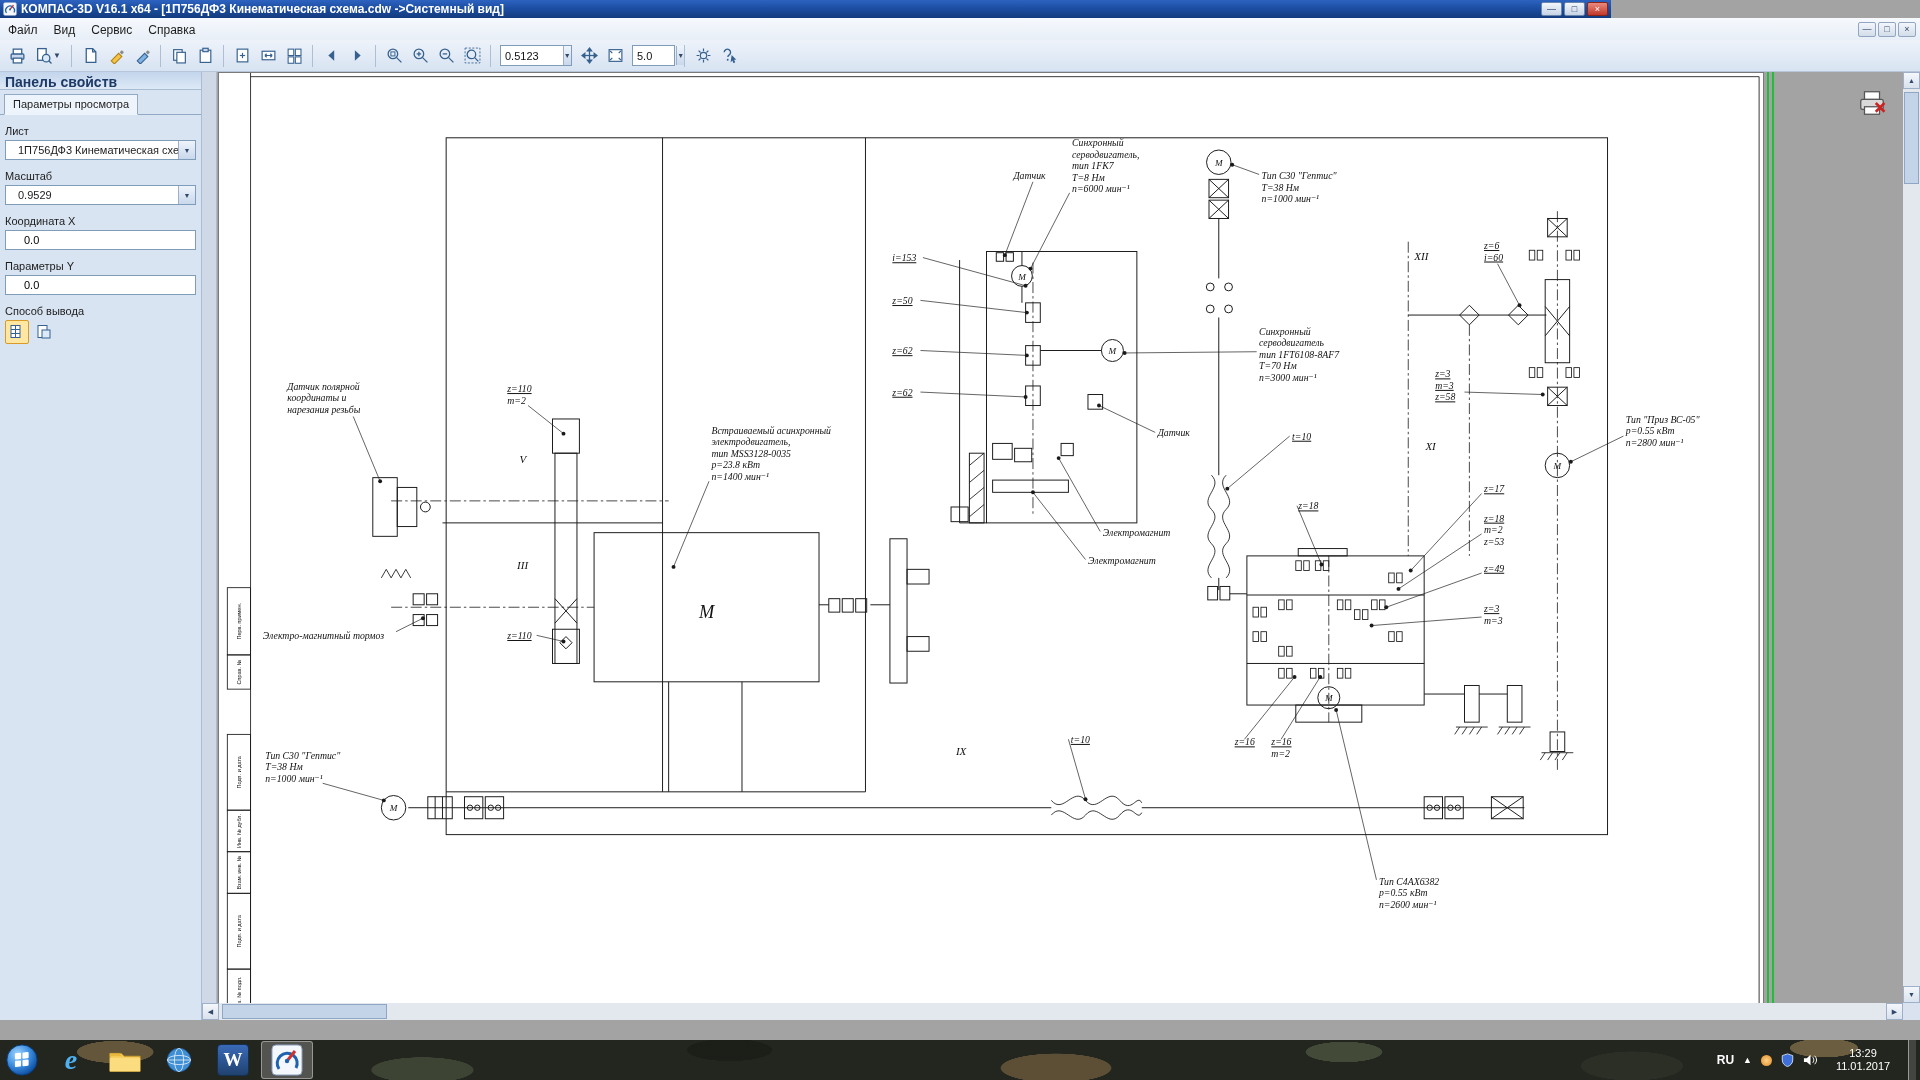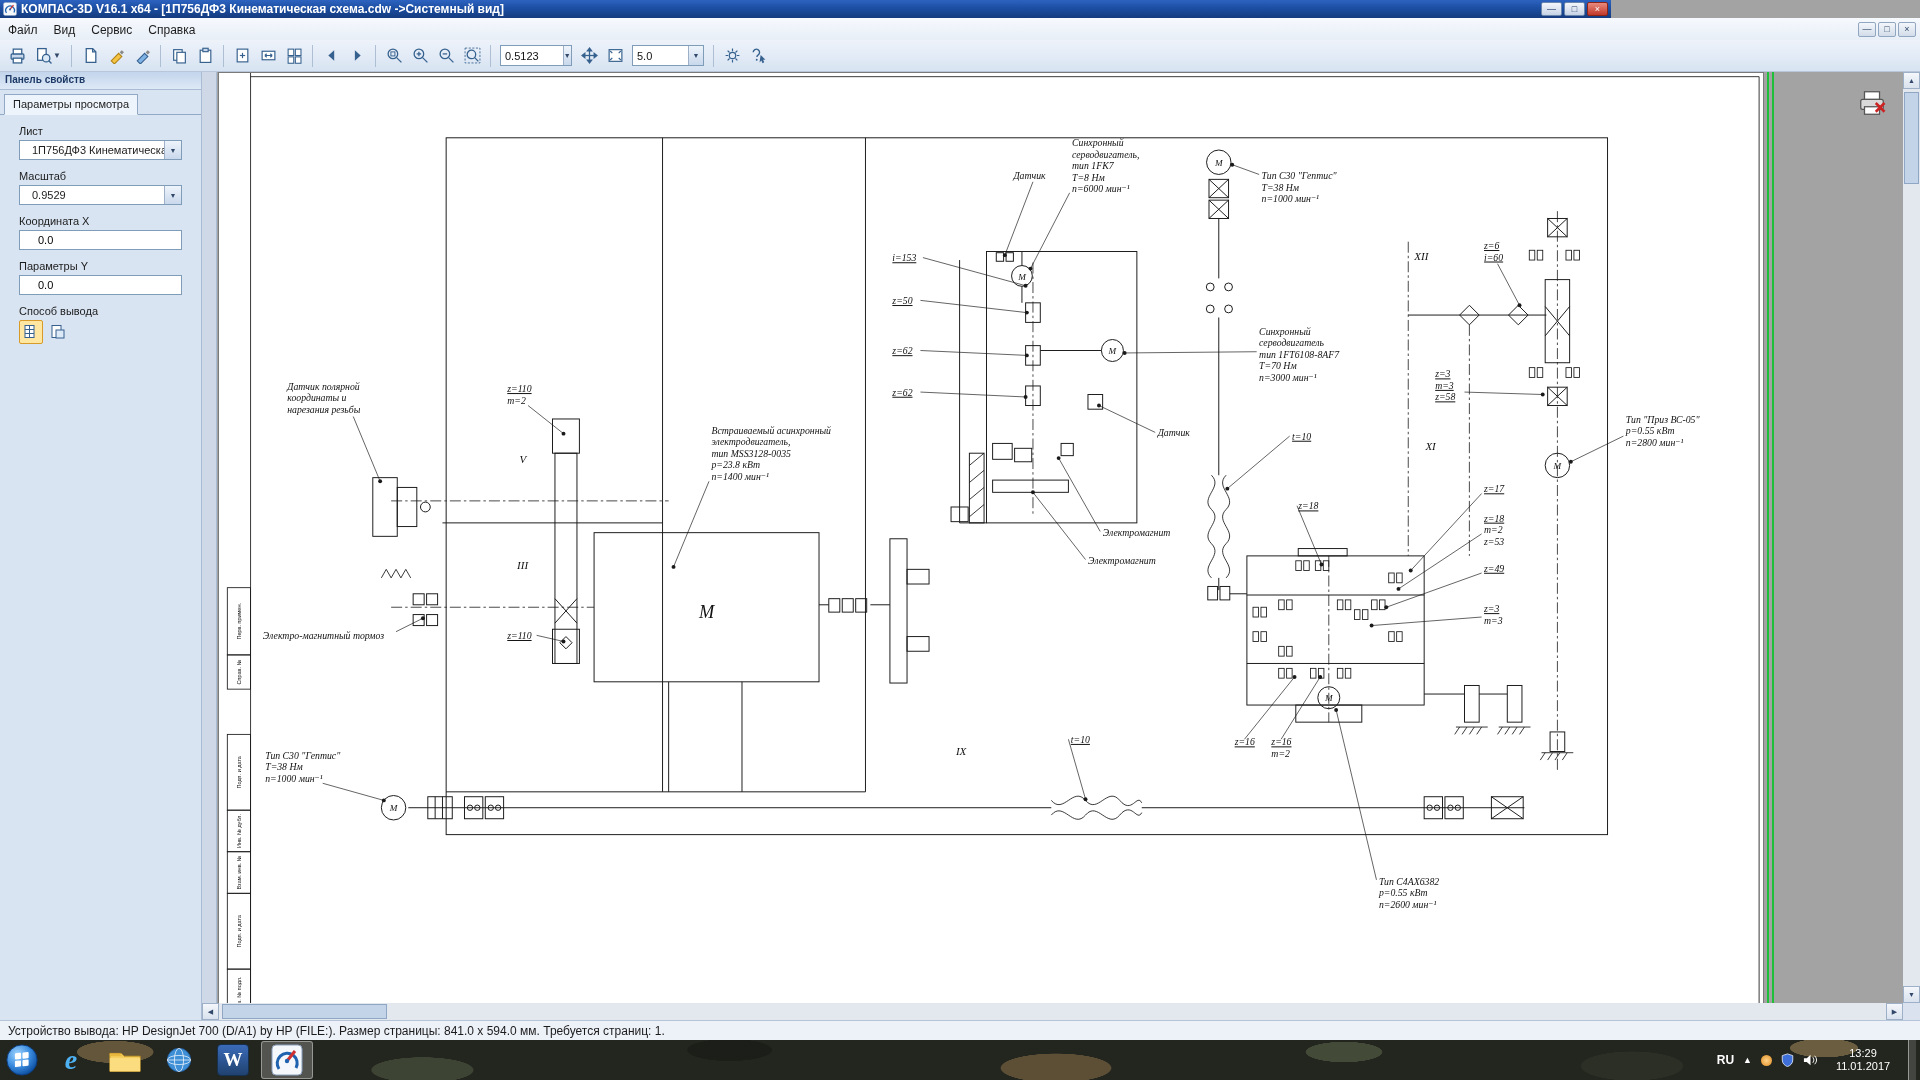--- a/index.html
+++ b/index.html
@@ -35,31 +35,31 @@
   .tb.wide { width:36px; }
   .tb svg { width:17px; height:17px; }
   .tb .caret { font-size:8px; color:#33496b; margin-left:1px; }
   .tsep { display:inline-block; width:1px; height:22px; background:#aebfd4; margin:0 5px; }
   .tcombo { display:inline-flex; align-items:center; height:21px; background:#fff;
     border:1px solid #7f9db9; margin:0 4px;gap:20px; }
   .tcombo .val { font-size:11px; padding:0 4px; color:#111; }
   .tcombo .arr { width:15px; height:19px; background:linear-gradient(#eef4fb,#c9d8ec);
     border-left:1px solid #9db0c8; font-size:7px; color:#33496b; display:flex; align-items:center; justify-content:center; }
   .tcombo.w1 { width:72px; } .tcombo.w1 .val { flex:1; }
-  .tcombo.w2 { width:72px; } .tcombo.w2 .val { flex:1; }
+  .tcombo.w2 { width:43px; } .tcombo.w2 .val { flex:1; }
 
   
   .proppanel { position:absolute; left:0; top:72px; width:202px; height:948px;
     background:#d9e4f2; border-right:1px solid #a9bcd4; font-size:11px; color:#1c1c1c; }
   .panel-header { height:18px; background:linear-gradient(#c3d5ec,#dde9f6);
-    border-bottom:1px solid #a9bcd4; color:#1d3a66; font-weight:bold; padding:2px 5px; font-size:10px; }
+    border-bottom:1px solid #a9bcd4; color:#1d3a66; font-weight:bold; padding:2px 5px; font-size:14px; }
   .panel-tab { display:inline-block; margin:4px 0 0 4px; padding:3px 8px 4px;
     background:#eef4fb; border:1px solid #92a9c6; border-bottom-color:#eef4fb; font-size:11px; }
   .panel-tabline { height:1px; background:#92a9c6; margin-top:-1px; }
-  .field { margin:10px 19px 0; }
+  .field { margin:10px 5px 0; }
   .field label { display:block; margin-bottom:3px; }
   .combo { display:flex; align-items:center; height:20px; background:#fff; border:1px solid #7f9db9; }
   .combo .val { flex:1; font-size:11px; padding:0 12px; white-space:nowrap; overflow:hidden; }
   .combo .arr { width:17px; height:18px; background:linear-gradient(#eef4fb,#c9d8ec);
     border-left:1px solid #9db0c8; font-size:7px; color:#33496b; display:flex; align-items:center; justify-content:center; }
   .tinput { width:100%; height:20px; border:1px solid #7f9db9; font-size:11px; padding:0 18px;
     font-family:"Liberation Sans",sans-serif; background:#fff; }
   .toggles { display:flex; gap:3px; margin-top:3px; }
   .tglbtn { width:24px; height:24px; display:flex; align-items:center; justify-content:center;
     border:1px solid transparent; background:transparent; border-radius:2px; }
@@ -821,23 +821,20 @@
     <div class="vthumb"></div>
     <div class="sbtn" style="bottom:0;left:0">▼</div>
   </div>
   <div class="hscroll">
     <div class="sbtn" style="left:0;top:0">◀</div>
     <div class="hthumb"></div>
     <div class="sbtn" style="right:0;top:0">▶</div>
   </div>
   <div class="corner"></div>
 
-  <div class="statusbar">
-    <span>Устройство вывода: HP DesignJet 700 (D/A1) by HP (FILE:). Размер страницы: 841.0 x 594.0 мм. Требуется страниц: 1.</span>
-  </div>
 
   <div class="taskbar">
     <div class="start">
       <svg width="34" height="34" viewBox="0 0 36 36">
         <defs>
           <radialGradient id="orb" cx="35%" cy="30%" r="75%">
             <stop offset="0" stop-color="#9fd4ff"></stop>
               <stop offset=".55" stop-color="#3b8de0"></stop>
               <stop offset="1" stop-color="#0b4b9e"></stop>
           </radialGradient>

